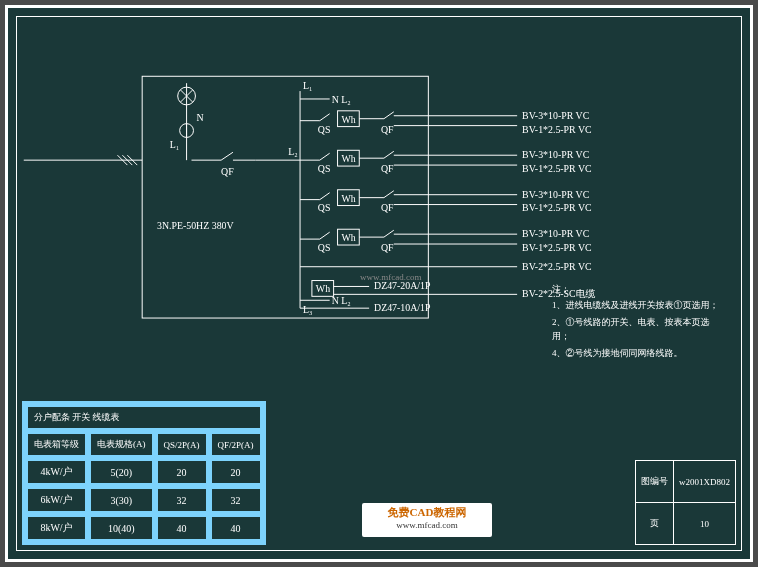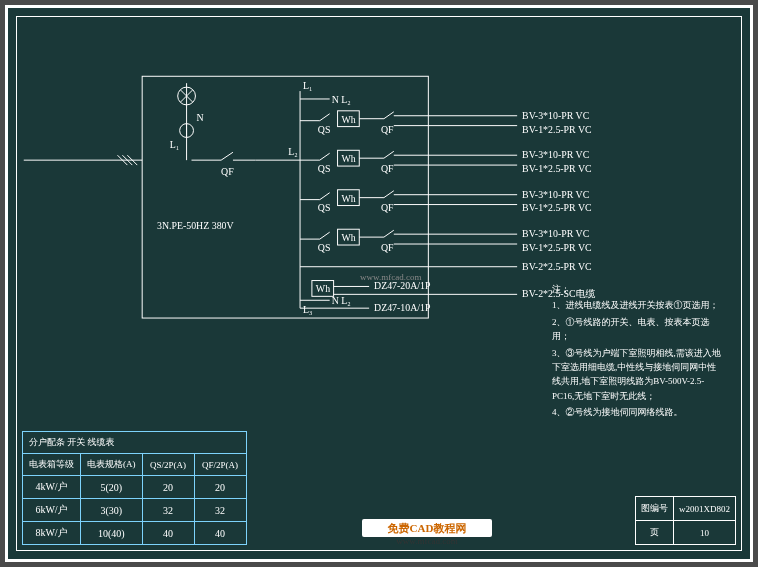--- a/index.html
+++ b/index.html
@@ -4,30 +4,30 @@
 <style>
 *{margin:0;padding:0;box-sizing:border-box}
 body{background:#4a4a4a;font-family:"SimSun",serif;width:758px;height:567px;position:relative}
 .frame{position:absolute;top:5px;left:5px;right:5px;bottom:5px;background:#1a3838;border:3px solid #fff}
 .inner{position:absolute;top:8px;left:8px;right:8px;bottom:8px;border:1px solid #fff}
 .canvas{position:absolute;top:14px;left:14px;right:14px;bottom:14px}
 svg{position:absolute;top:0;left:0;width:100%;height:100%}
 svg text{fill:#fff;font-size:10px;font-family:"SimSun",serif}
 svg line,svg rect,svg circle,svg polyline{stroke:#fff;stroke-width:1;fill:none}
 .tbl{position:absolute;left:0;bottom:0;border-collapse:collapse;color:#fff;font-size:10px}
-.tbl td{border:1px solid #7dd3fc;padding:4px 6px;text-align:center;min-width:52px;height:22px}
+.tbl td{border:6px solid #7dd3fc;padding:4px 6px;text-align:center;min-width:52px;height:22px}
 .tbl .hdr td{font-size:9px}
 .titleblk{position:absolute;right:0;bottom:0;border-collapse:collapse;color:#fff;font-size:9px}
-.titleblk td{border:1px solid #fff;padding:5px 5px;text-align:center;height:18px}
+.titleblk td{border:1px solid #fff;padding:14px 5px;text-align:center;height:18px}
 .notes{position:absolute;right:14px;top:260px;color:#fff;font-size:9px;line-height:1.6;width:170px}
 .notes div{margin-bottom:2px}
 .caption{position:absolute;left:310px;top:342px;color:#fff;font-size:10px}
 .caption .circ{display:inline-block;width:16px;height:16px;border:1px solid #fff;border-radius:50%;text-align:center;line-height:16px;margin-right:4px}
 .watermark{position:absolute;left:338px;top:250px;color:#888;font-size:9px}
-.logo{position:absolute;left:340px;bottom:8px;width:130px;height:18px;background:#fff;color:#333;font-size:9px;text-align:center;padding-top:2px;border-radius:2px}
+.logo{position:absolute;left:340px;bottom:8px;width:130px;height:34px;background:#fff;color:#333;font-size:9px;text-align:center;padding-top:2px;border-radius:2px}
 .logo b{color:#c60;font-size:11px}
 </style>
 </head>
 <body>
 
 <div class="frame">
 <div class="inner"></div>
 <div class="canvas">
 
 <svg viewBox="0 0 720 530">
@@ -148,21 +148,20 @@
   </g>
 </svg>
 
 <div class="watermark">www.mfcad.com</div>
 
 
 <div class="notes">
   <div>注：</div>
   <div>1、进线电缆线及进线开关按表①页选用；</div>
   <div>2、①号线路的开关、电表、按表本页选用；</div>
-  <div>3、③号线为户端下室照明相线,需该进入地下室选用细电缆,中性线与接地伺同网中性线共用,地下室照明线路为BV-500V-2.5-PC16,无地下室时无此线；</div>
   <div>4、②号线为接地伺同网络线路。</div>
 </div>
 
 <table class="tbl">
   <tbody>
           <tr class="hdr">
             <td colspan="4" style="text-align:left">分户配条 开关 线缆表</td>
           </tr>
   <tr class="hdr">
     <td>电表箱等级</td>

